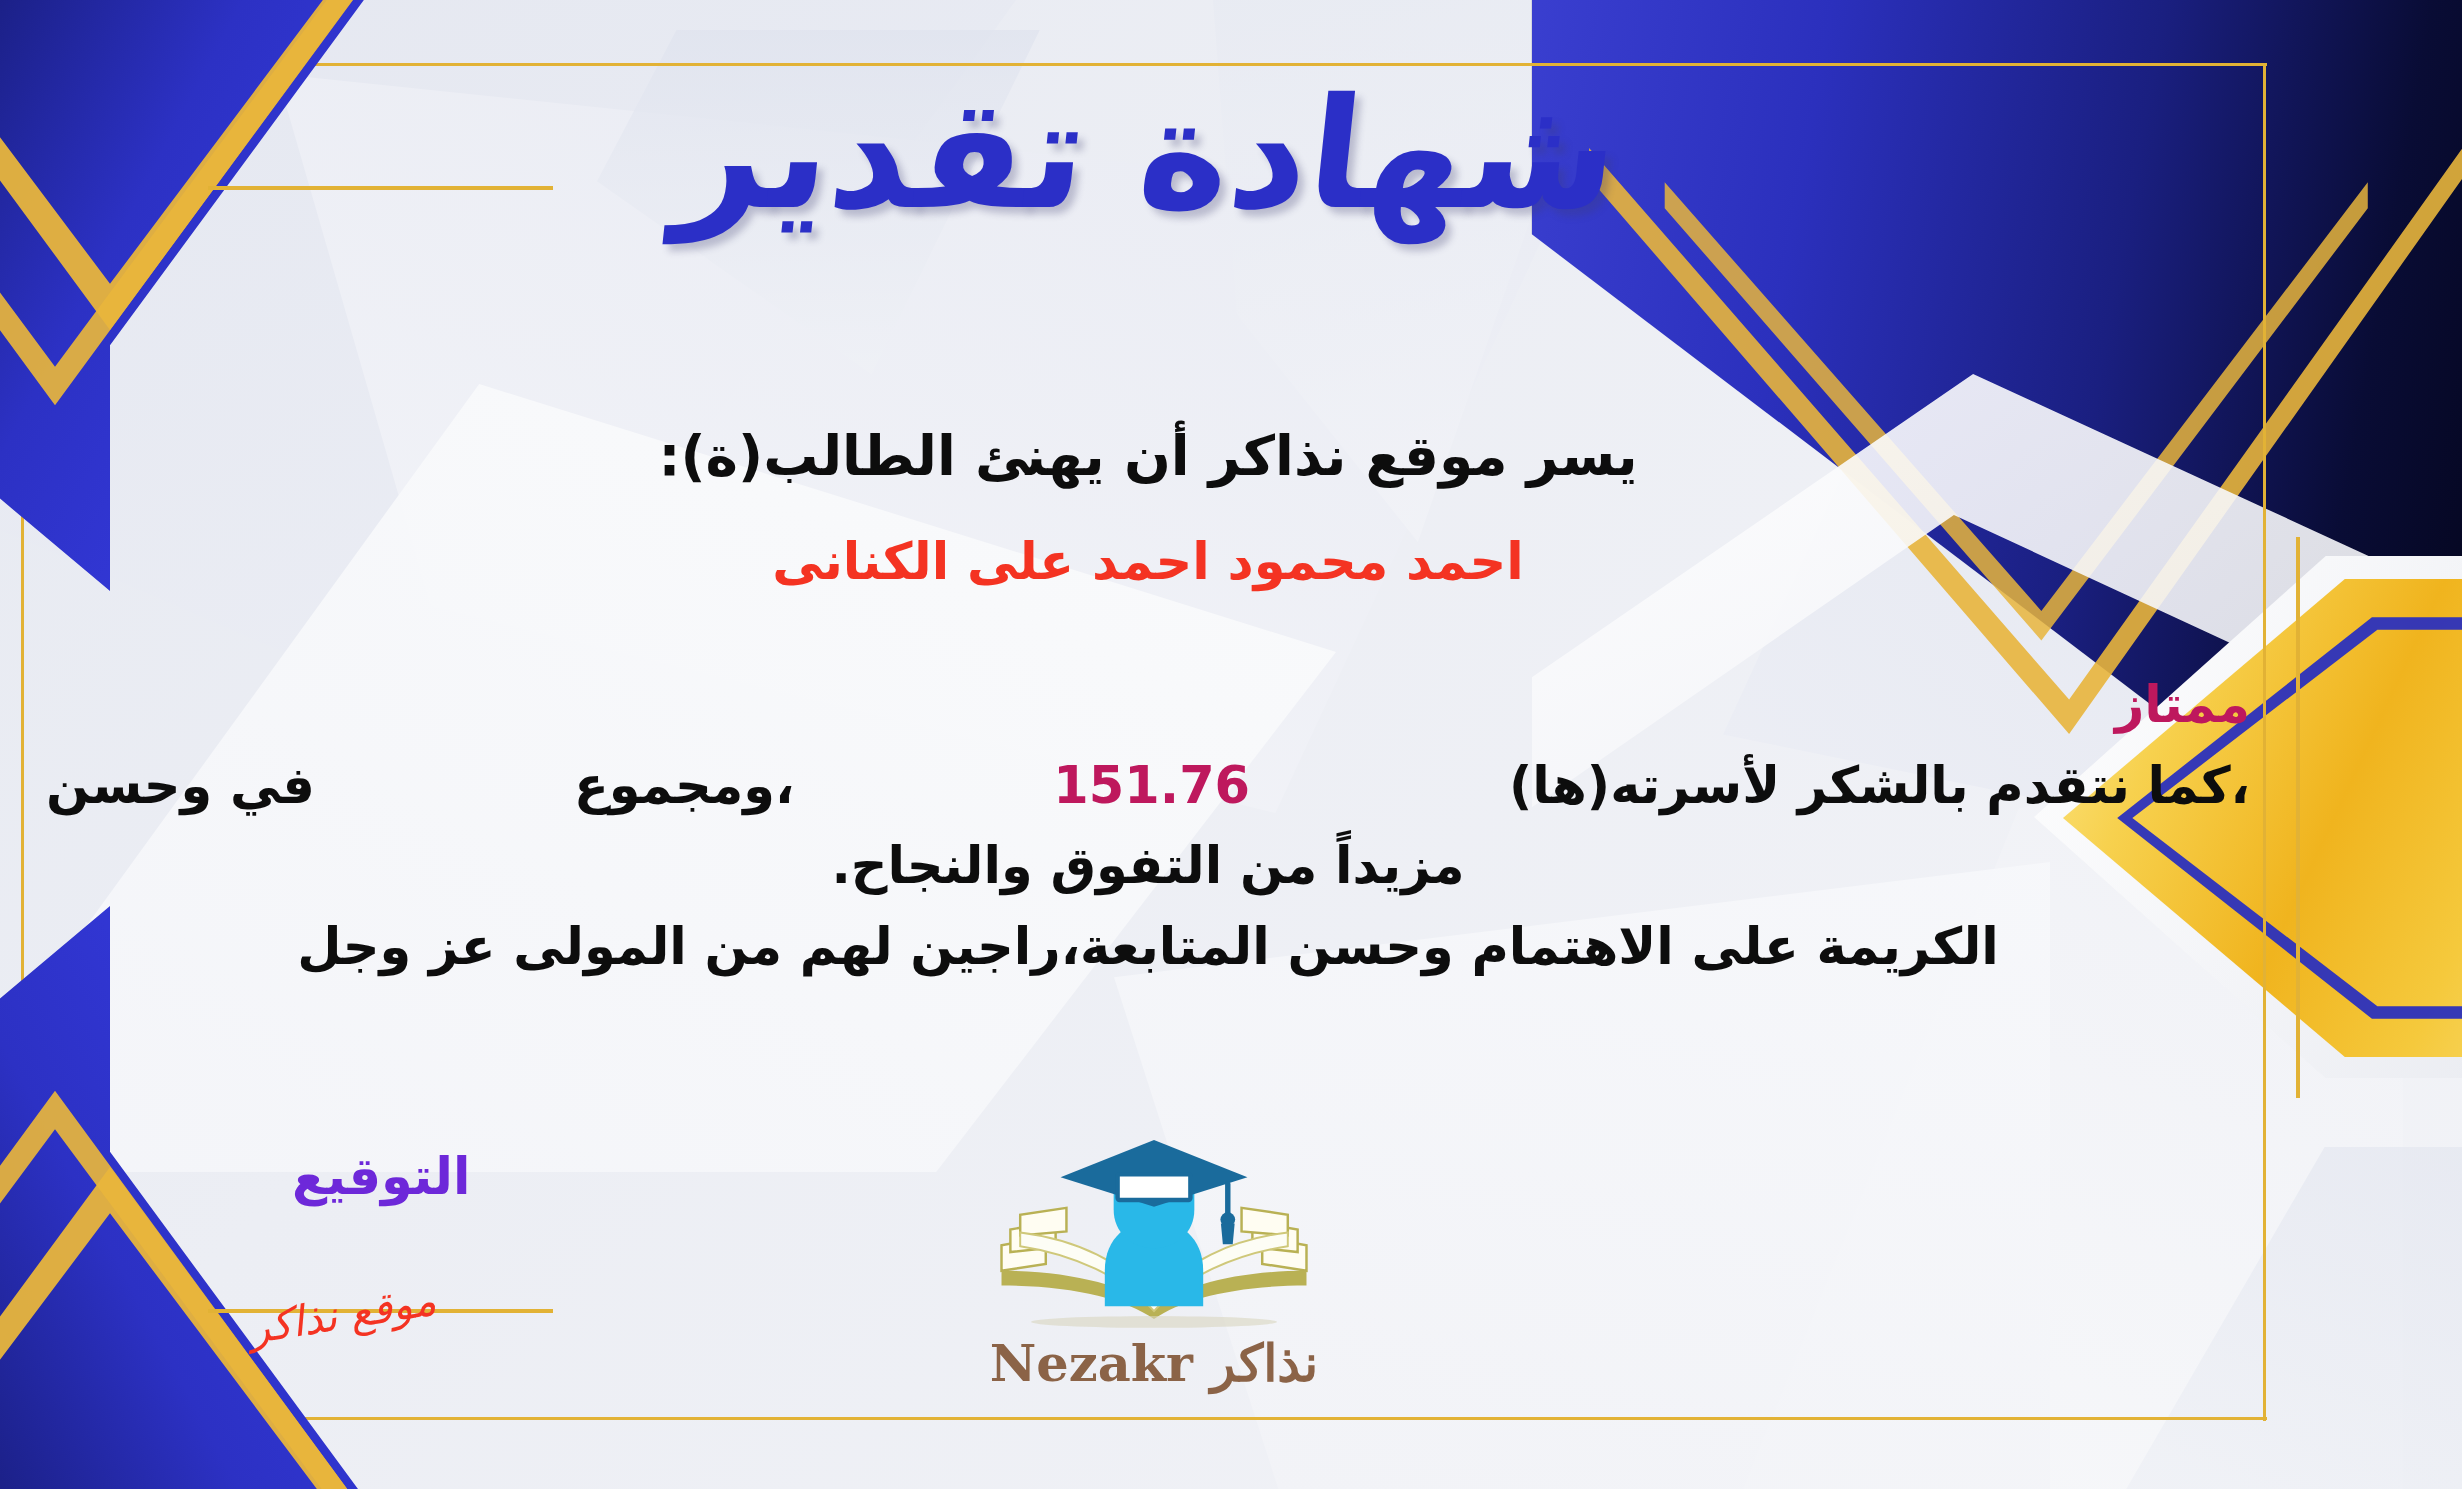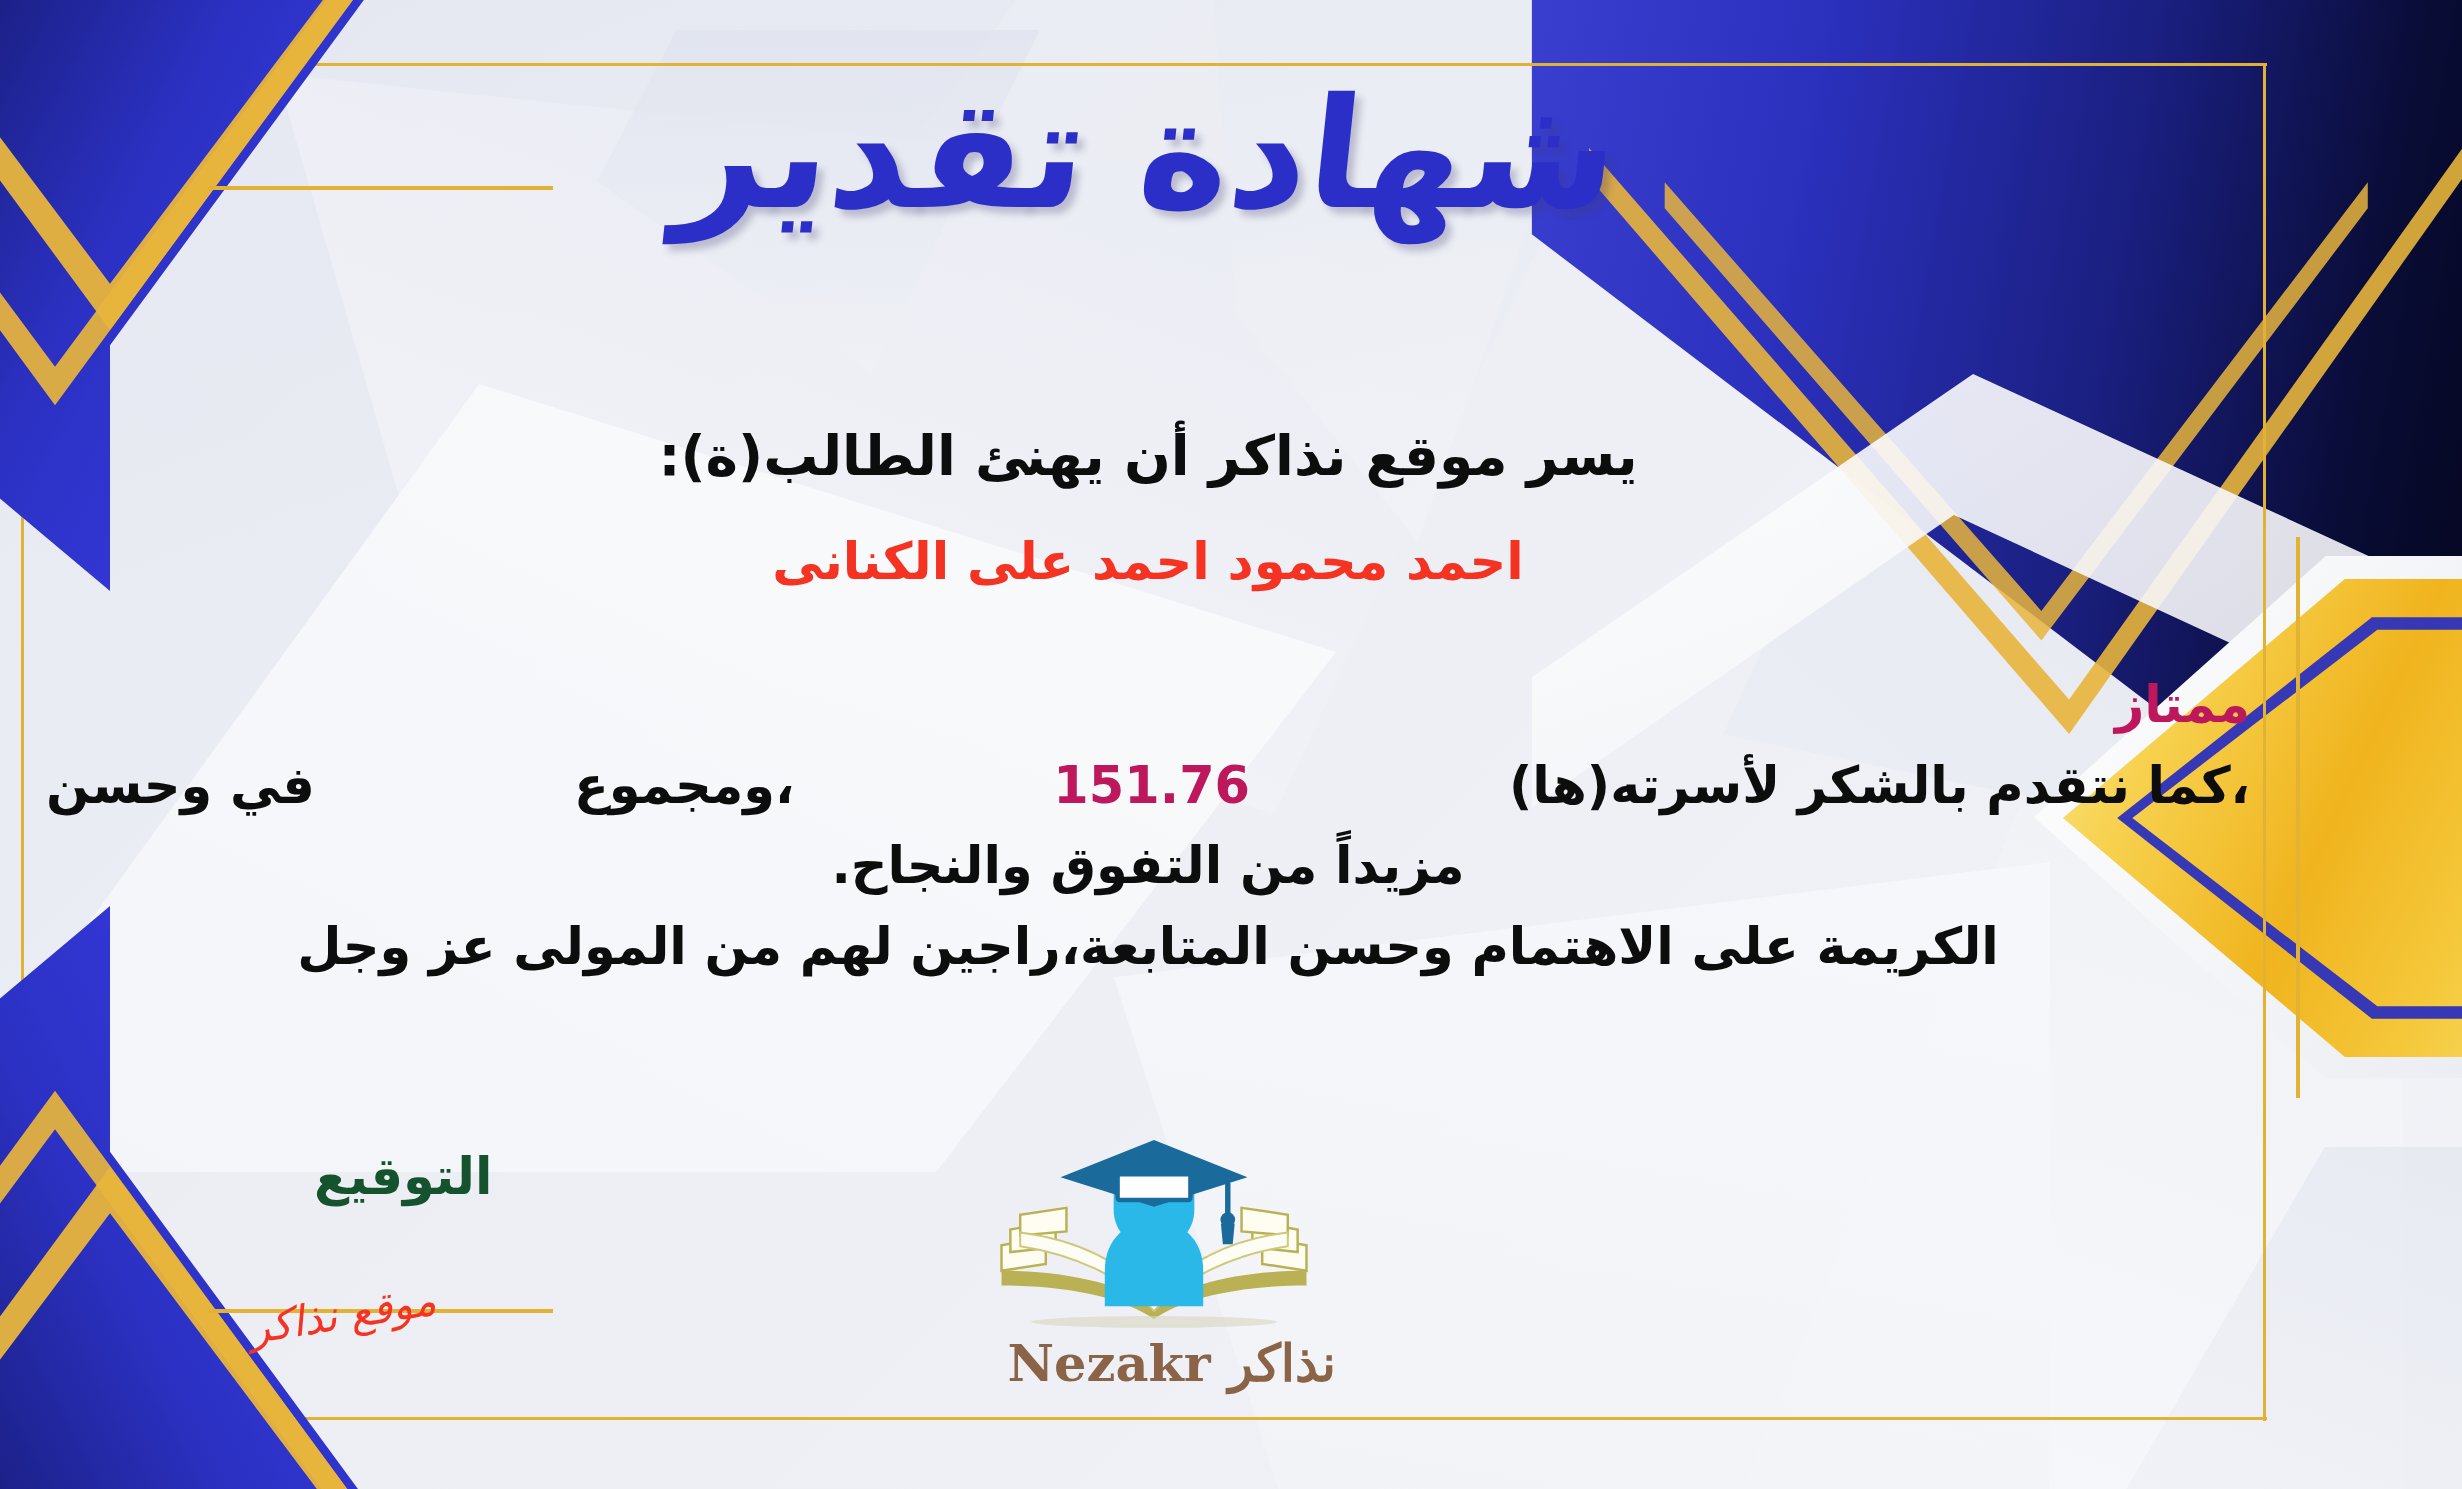--- a/index.html
+++ b/index.html
@@ -258,25 +258,25 @@
     display: flex;
     justify-content: space-between;
     align-items: baseline;
     white-space: nowrap;
   }
   .hl { color: #be185d; }
 
   
   .sign-label {
     position: absolute;
-    left: 480px;
+    left: 458px;
     top: 1147px;
     font-size: 51px;
     font-weight: 700;
-    color: #14532d;
+    color: #6d28d9;
     direction: rtl;
   }
   .sign-mark {
     position: absolute;
     left: 414px;
     top: 1290px;
     font-size: 42px;
     color: #f43322;
     direction: rtl;
     font-family: "DejaVu Serif", "Liberation Serif", serif;
@@ -284,20 +284,21 @@
     transform: rotate(-9deg);
     white-space: nowrap;
   }
 
   
   .logo-wrap {
     position: absolute;
     left: 1138px;
     top: 1123px;
     width: 364px;
+    text-align: center;
   }
   .logo-mark { width: 364px; height: 207px; display: block; }
   .logo-text {
     margin-top: 3px;
     font-size: 51px;
     font-weight: 700;
     color: #8b6347;
     font-family: "DejaVu Serif", "Liberation Serif", serif;
     direction: rtl;
     white-space: nowrap;

